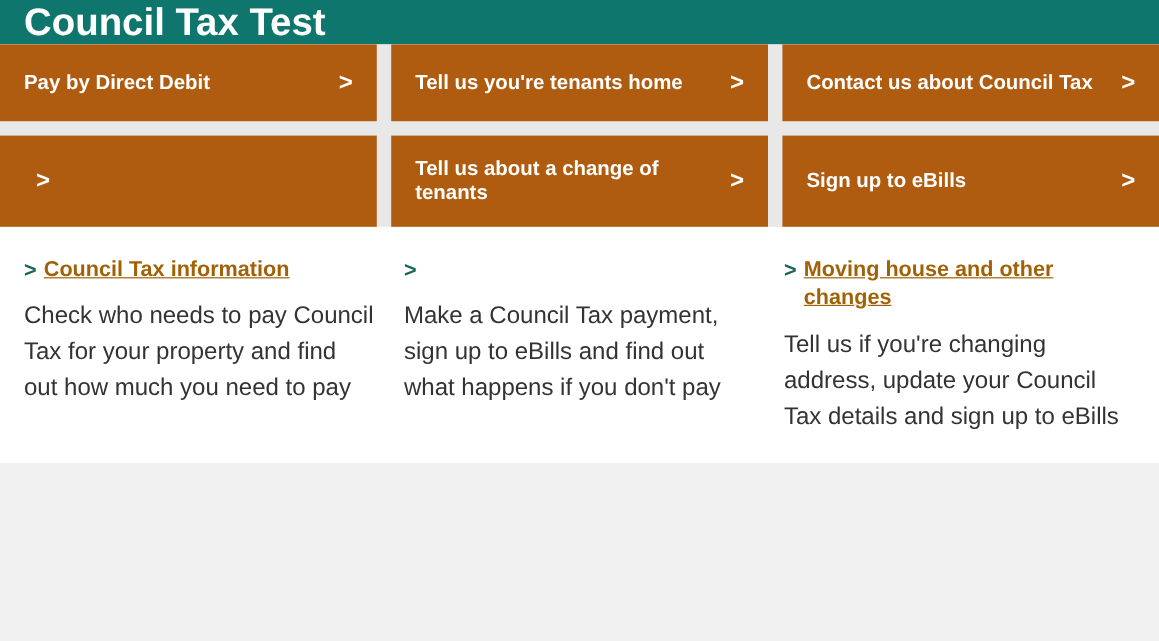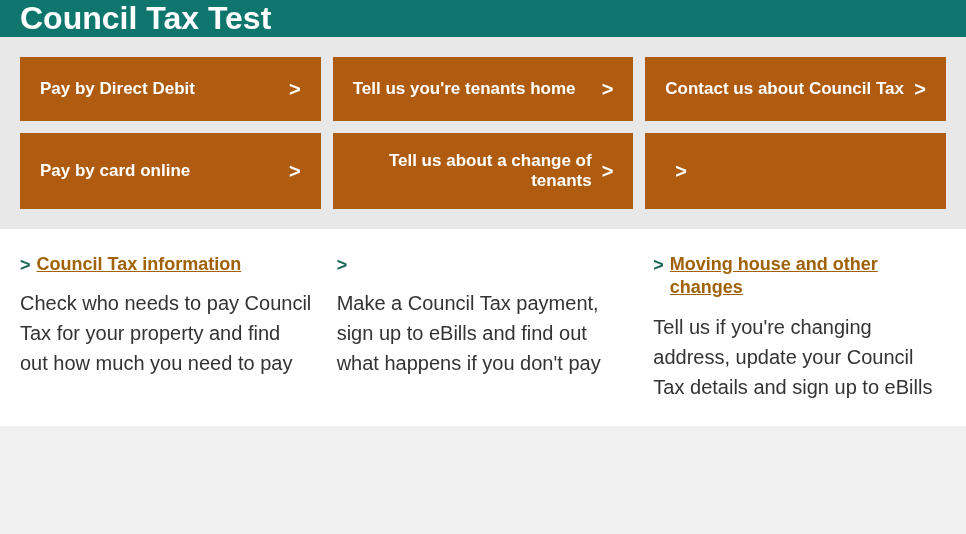--- a/index.html
+++ b/index.html
@@ -77,43 +77,43 @@
       line-height: 1.5;
     }
   </style>
 </head>
 <body>
 
 <div style="background: #0f766e; color: white; padding: 0 20px;">
   <h1 style="font-size: 32px; font-weight: bold; color: white; font-family: Arial, sans-serif;">Council Tax Test</h1>
 </div>
 
-<div style="background: rgb(232, 232, 232); padding: 20px; text-align: right;">
+<div style="background: rgb(232, 232, 232); ">
   <div class="buttons-grid">
   <a class="action-button" href="#">
         <span>Pay by Direct Debit</span>
         <span class="arrow">&gt;</span>
       </a>
       <a class="action-button" href="#">
         <span>Tell us you're tenants home</span>
         <span class="arrow">&gt;</span>
       </a>
       <a class="action-button" href="#">
         <span>Contact us about Council Tax</span>
         <span class="arrow">&gt;</span>
       </a>
       <a class="action-button" href="#">
-        <span>Pay by card online</span>
         <span class="arrow">&gt;</span>
       </a>
       <a class="action-button" href="#">
         <span>Tell us about a change of tenants</span>
         <span class="arrow">&gt;</span>
       </a>
       <a class="action-button" href="#">
+        <span>Sign up to eBills</span>
         <span class="arrow">&gt;</span>
       </a>
     </div>
 </div>
 
 <div style="background: white; padding: 24px 20px;">
   <div class="info-grid">
   <div class="info-item">
         <div class="info-item-header">
           <span class="info-arrow">&gt;</span>

